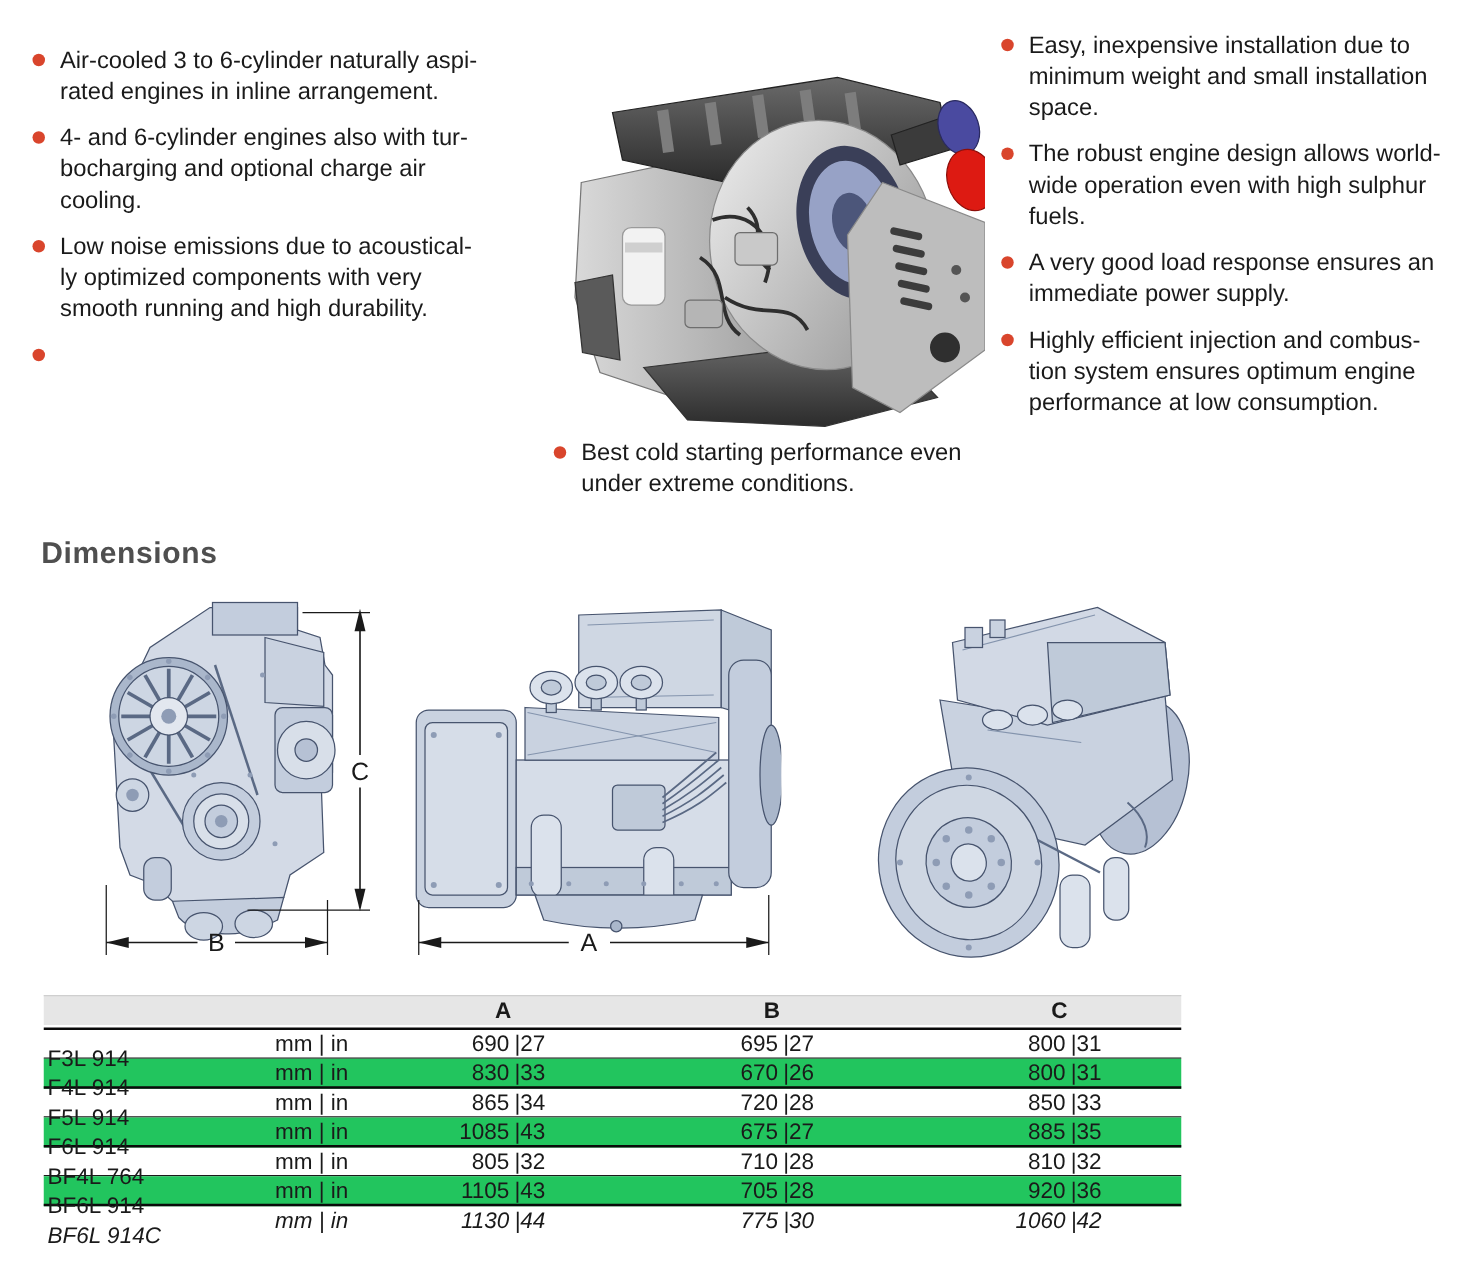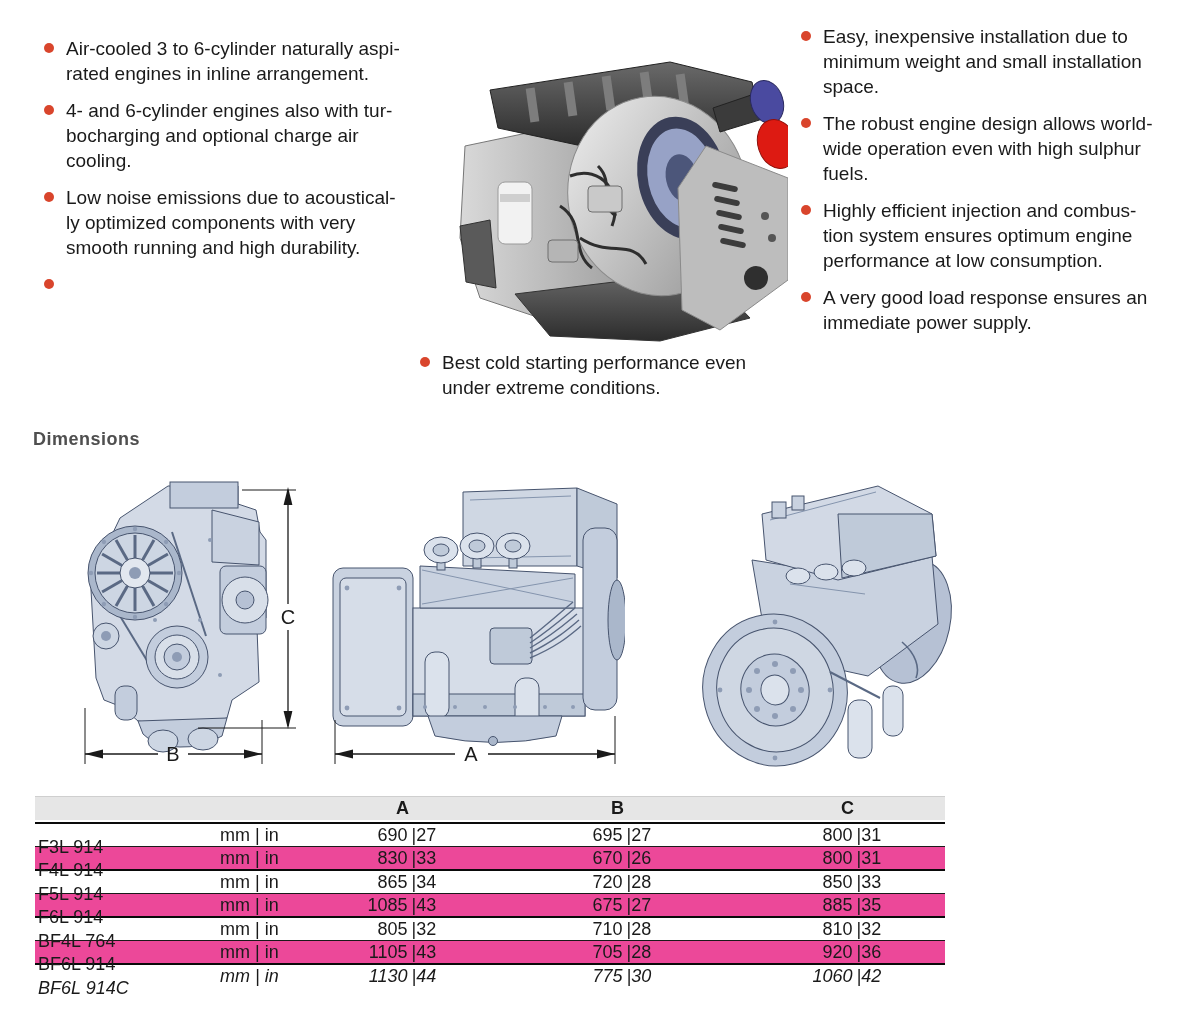--- a/index.html
+++ b/index.html
@@ -5,47 +5,47 @@
   html,body{margin:0;padding:0;}
   body{
     width:1180px;height:1011px;position:relative;background:#fff;
     font-family:"Liberation Sans",sans-serif;color:var(--text,#1a1a1a);
     overflow:hidden;
   }
   svg text{font-family:"Liberation Sans",sans-serif;}
 
   
   .bullets{position:absolute;display:flex;flex-direction:column;gap:12px;}
-  .bullets.left{left:44px;top:36px;width:365px;}
+  .bullets.left{left:26px;top:36px;width:365px;}
   .bullets.right{left:801px;top:24px;width:375px;}
-  .bullets.center{left:420px;top:350px;width:345px;}
+  .bullets.center{left:443px;top:350px;width:345px;}
   .bullet-item{display:flex;}
   .dot{width:10px;height:10px;border-radius:50%;background:var(--accent,#d9452c);margin-top:7px;flex:none;}
   .btext{margin-left:12px;font-size:19px;line-height:25px;white-space:pre-line;}
 
   
   .section-heading{
     position:absolute;left:33px;top:429px;
-    font-size:18px;font-weight:bold;color:var(--heading,#4f4f4f);letter-spacing:.5px;
+    font-size:24px;font-weight:bold;color:var(--heading,#4f4f4f);letter-spacing:.5px;
   }
 
   
   .drawings{position:absolute;left:0;top:470px;width:1180px;height:312px;}
   .dwg{position:absolute;top:0;}
   .dwg.front{left:60px;}
   .dwg.side{left:325px;}
   .dwg.persp{left:680px;top:2px;}
   .photo{position:absolute;left:420px;top:26px;}
 
   
   .dim-table{position:absolute;left:35px;top:796px;width:910px;font-size:18px;}
   .thead{display:flex;align-items:center;height:23px;background:#e6e6e6;border-top:1px solid #cfcfcf;font-weight:bold;}
   .hdr-sep{height:2px;background:#fff;border-bottom:2.5px solid #0a0a0a;}
   .trow{display:flex;align-items:center;height:22px;border-bottom:1px solid #1a1a1a;}
-  .trow.alt{background:#ec4899;}
+  .trow.alt{background:#22c55e;}
   .trow.thick{border-bottom-width:2.5px;border-bottom-color:#0a0a0a;}
   .trow.last{border-bottom:none;font-style:italic;}
   .cell{flex:none;}
   .c1{width:185px;padding-left:3px;box-sizing:border-box;margin-top:24px;}
   .c2{width:100px;}
   .c3{width:165px;display:flex;justify-content:center;}
   .c4{width:265px;display:flex;justify-content:center;}
   .c5{width:195px;display:flex;justify-content:center;}
   .vg{display:inline-flex;}
   .mm{min-width:48px;text-align:right;}
@@ -85,28 +85,28 @@
 space.</span>
   </div>
   <div class="bullet-item">
     <span class="dot"></span>
     <span class="btext">The robust engine design allows world-
 wide operation even with high sulphur
 fuels.</span>
   </div>
   <div class="bullet-item">
     <span class="dot"></span>
+    <span class="btext">A very good load response ensures an
+immediate power supply.</span>
+  </div>
+  <div class="bullet-item">
+    <span class="dot"></span>
     <span class="btext">Highly efficient injection and combus-
 tion system ensures optimum engine
 performance at low consumption.</span>
-  </div>
-  <div class="bullet-item">
-    <span class="dot"></span>
-    <span class="btext">A very good load response ensures an
-immediate power supply.</span>
   </div>
 </div>
 
 <div class="bullets center">
   <div class="bullet-item">
     <span class="dot"></span>
     <span class="btext">Best cold starting performance even
 under extreme conditions.</span>
   </div>
 </div>

